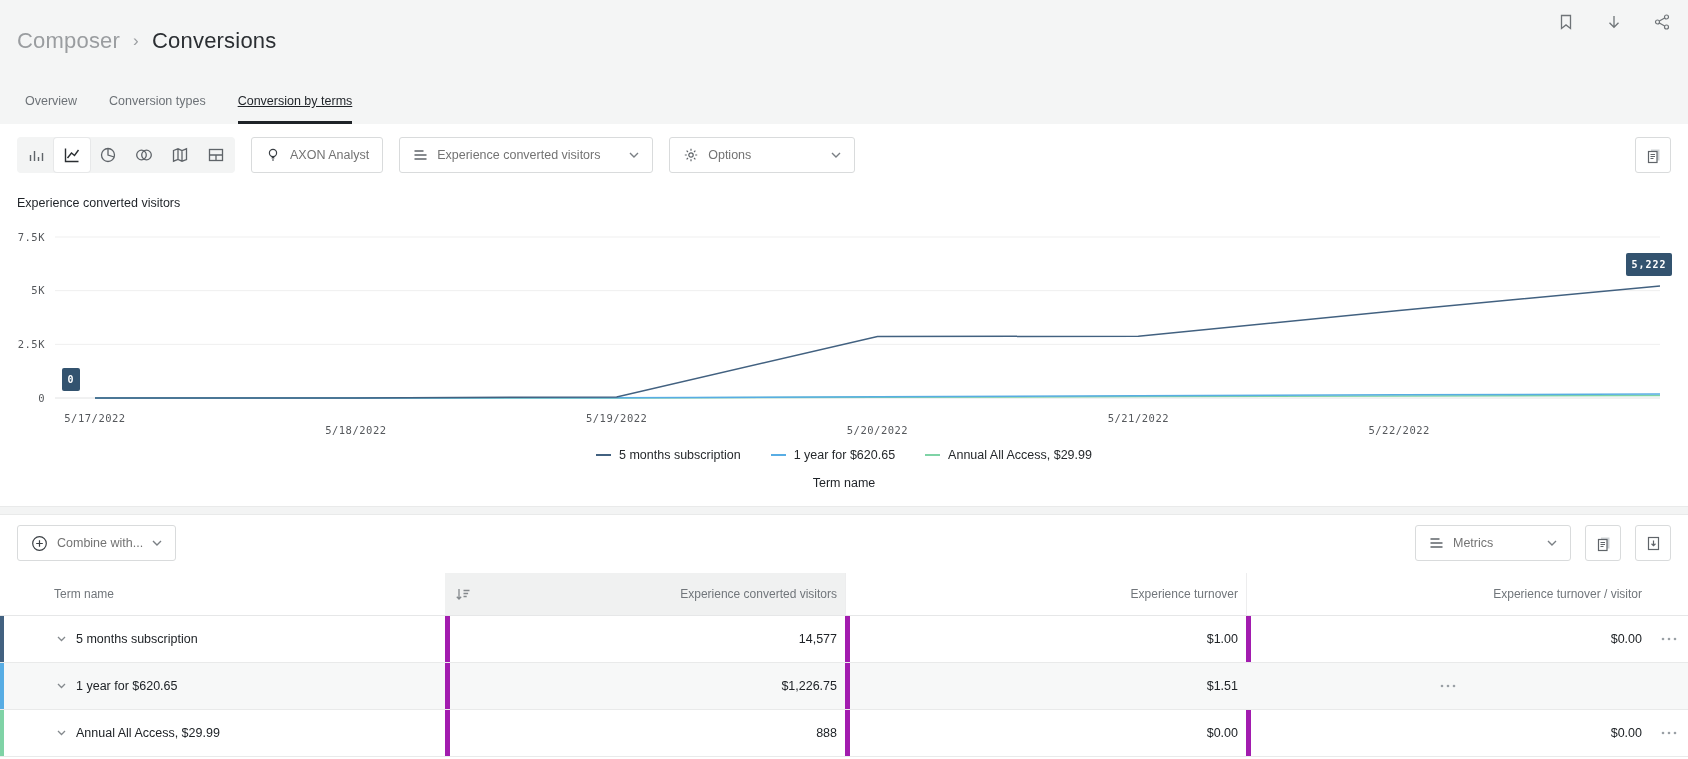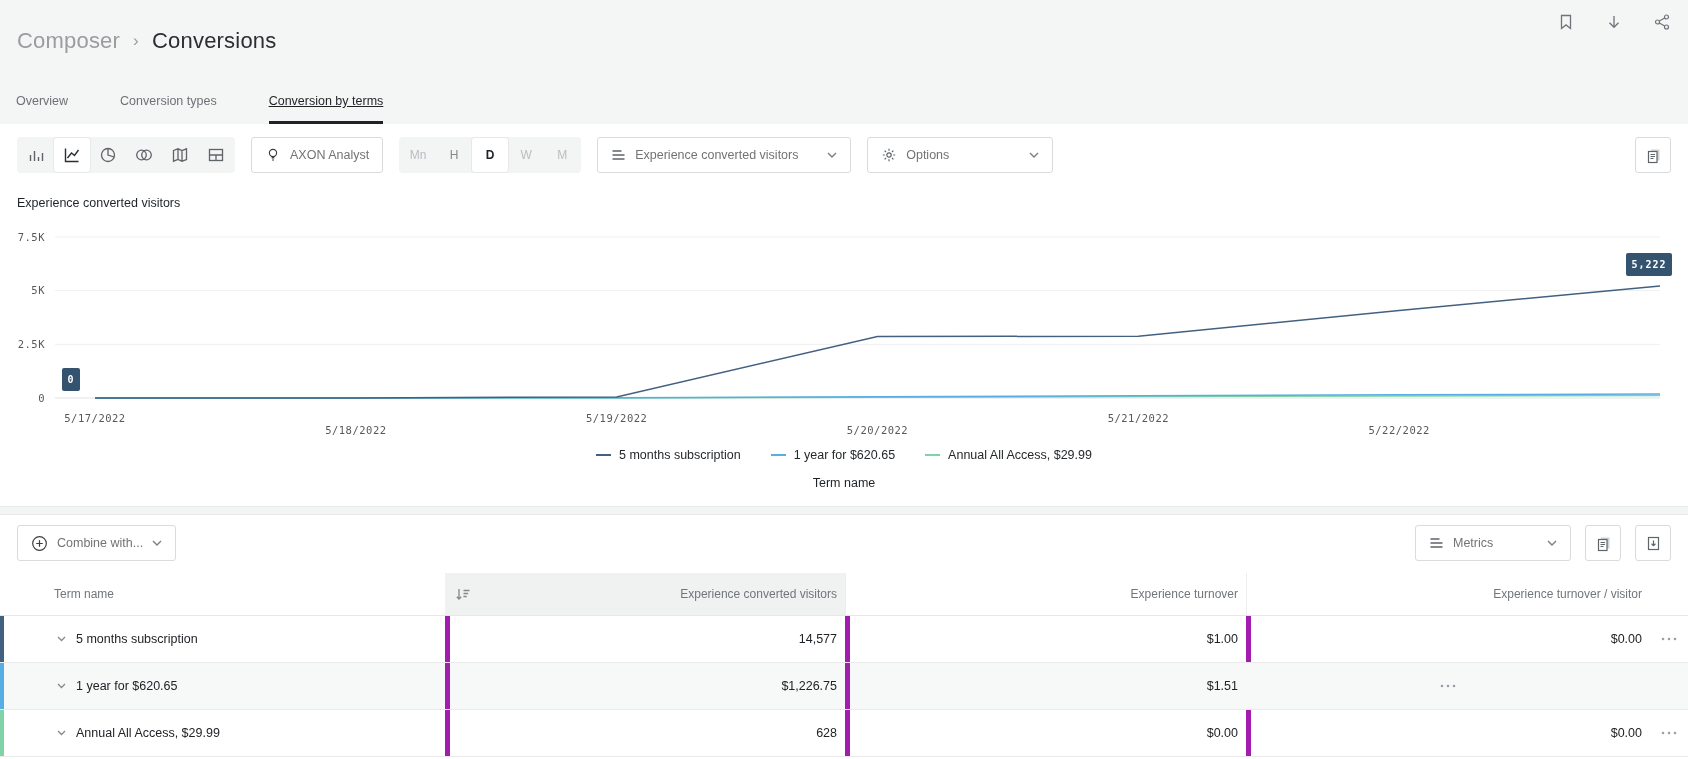--- a/index.html
+++ b/index.html
@@ -7,21 +7,21 @@
     font-family:"Liberation Sans", sans-serif; color:#24282c; }
 
   
   .topbar { position:relative; height:124px; background:#f4f5f5; }
   .breadcrumb { position:absolute; top:28px; left:17px; font-size:22px; letter-spacing:.2px; }
   .bc-parent { color:#9a9da0; }
   .bc-sep { color:#9a9da0; font-size:17px; margin:0 13px; vertical-align:2px; }
   .bc-current { color:#2b2f33; }
   .top-actions { position:absolute; top:12px; right:16px; display:flex; gap:28px; align-items:center; }
   .top-actions .ibtn { width:20px; height:20px; display:grid; place-items:center; cursor:pointer; }
-  .tabs { position:absolute; bottom:0; left:16px; display:flex; gap:52px; }
+  .tabs { position:absolute; bottom:0; left:25px; display:flex; gap:32px; }
   .tab { padding-bottom:13px; font-size:12.5px; color:#6d7277; cursor:pointer; }
   .tab.active { color:#1f2328; border-bottom:3px solid #1f2328; font-weight:500;text-decoration:underline; }
 
   
   .toolbar { margin:13px 17px 0; height:36px; display:flex; gap:16px; align-items:stretch; }
   .icon-group { background:#f3f4f4; border-radius:4px; display:flex; padding:1px; }
   .type-btn { width:36px; display:grid; place-items:center; cursor:pointer; border-radius:3px; }
   .type-btn.active { background:#fff; box-shadow:0 0 0 1px #e7e8e9; }
   .gran-btn { width:36px; display:grid; place-items:center; font-size:12px; cursor:pointer; border-radius:3px; }
   .gran-btn.disabled { color:#b9bdc1; }
@@ -145,27 +145,20 @@
   </div>
 
   <div class="btn">
     <svg class="ic" width="16" height="16" viewBox="0 0 16 16" fill="none" stroke="#3a3f44" stroke-width="1.2">
       <circle cx="8" cy="6" r="3.6"></circle>
         <path d="M6.6 11h2.8M7 13h2M6.9 9.2 8 11M9.1 9.2 8 11"></path>
     </svg>
     <span class="lbl">AXON Analyst</span>
   </div>
 
-  <div class="icon-group">
-    <span class="gran-btn disabled">Mn</span>
-    <span class="gran-btn normal">H</span>
-    <span class="gran-btn active">D</span>
-    <span class="gran-btn disabled">W</span>
-    <span class="gran-btn disabled">M</span>
-  </div>
 
   <div class="btn dd dd-metric">
     <svg class="ic" width="15" height="14" viewBox="0 0 15 14" stroke="#5f6469" stroke-width="1.3">
         <path d="M1.5 3h9M1.5 7h12M1.5 11h12"></path>
       </svg>
     <span class="lbl">Experience converted visitors</span>
     <svg class="ic chev" width="10" height="6" viewBox="0 0 10 6" fill="none" stroke="#7a7f84" stroke-width="1.4">
         <path d="M1 1l4 4 4-4"></path>
       </svg>
   </div>
@@ -336,21 +329,21 @@
   <div class="trow">
     <span class="row-bar" style="background: rgb(127, 211, 166);"></span>
     <div class="td-name">
       <span class="chev-row">
         <svg class="ic" width="9" height="6" viewBox="0 0 9 6" fill="none" stroke="#84898d" stroke-width="1.3">
             <path d="M1 1l3.5 3.5L8 1"></path>
           </svg>
       </span>
       <span>Annual All Access, $29.99</span>
     </div>
-    <div class="td-num">628</div>
+    <div class="td-num">888</div>
     <div class="td-num">$0.00</div>
     <div class="td-num">$0.00</div>
     <div class="td-act">
       <svg class="ic" width="16" height="4" viewBox="0 0 16 4">
           <circle cx="2" cy="2" r="1.3" fill="#9aa0a5"></circle>
           <circle cx="8" cy="2" r="1.3" fill="#9aa0a5"></circle>
           <circle cx="14" cy="2" r="1.3" fill="#9aa0a5"></circle>
         </svg>
     </div>
   </div>

